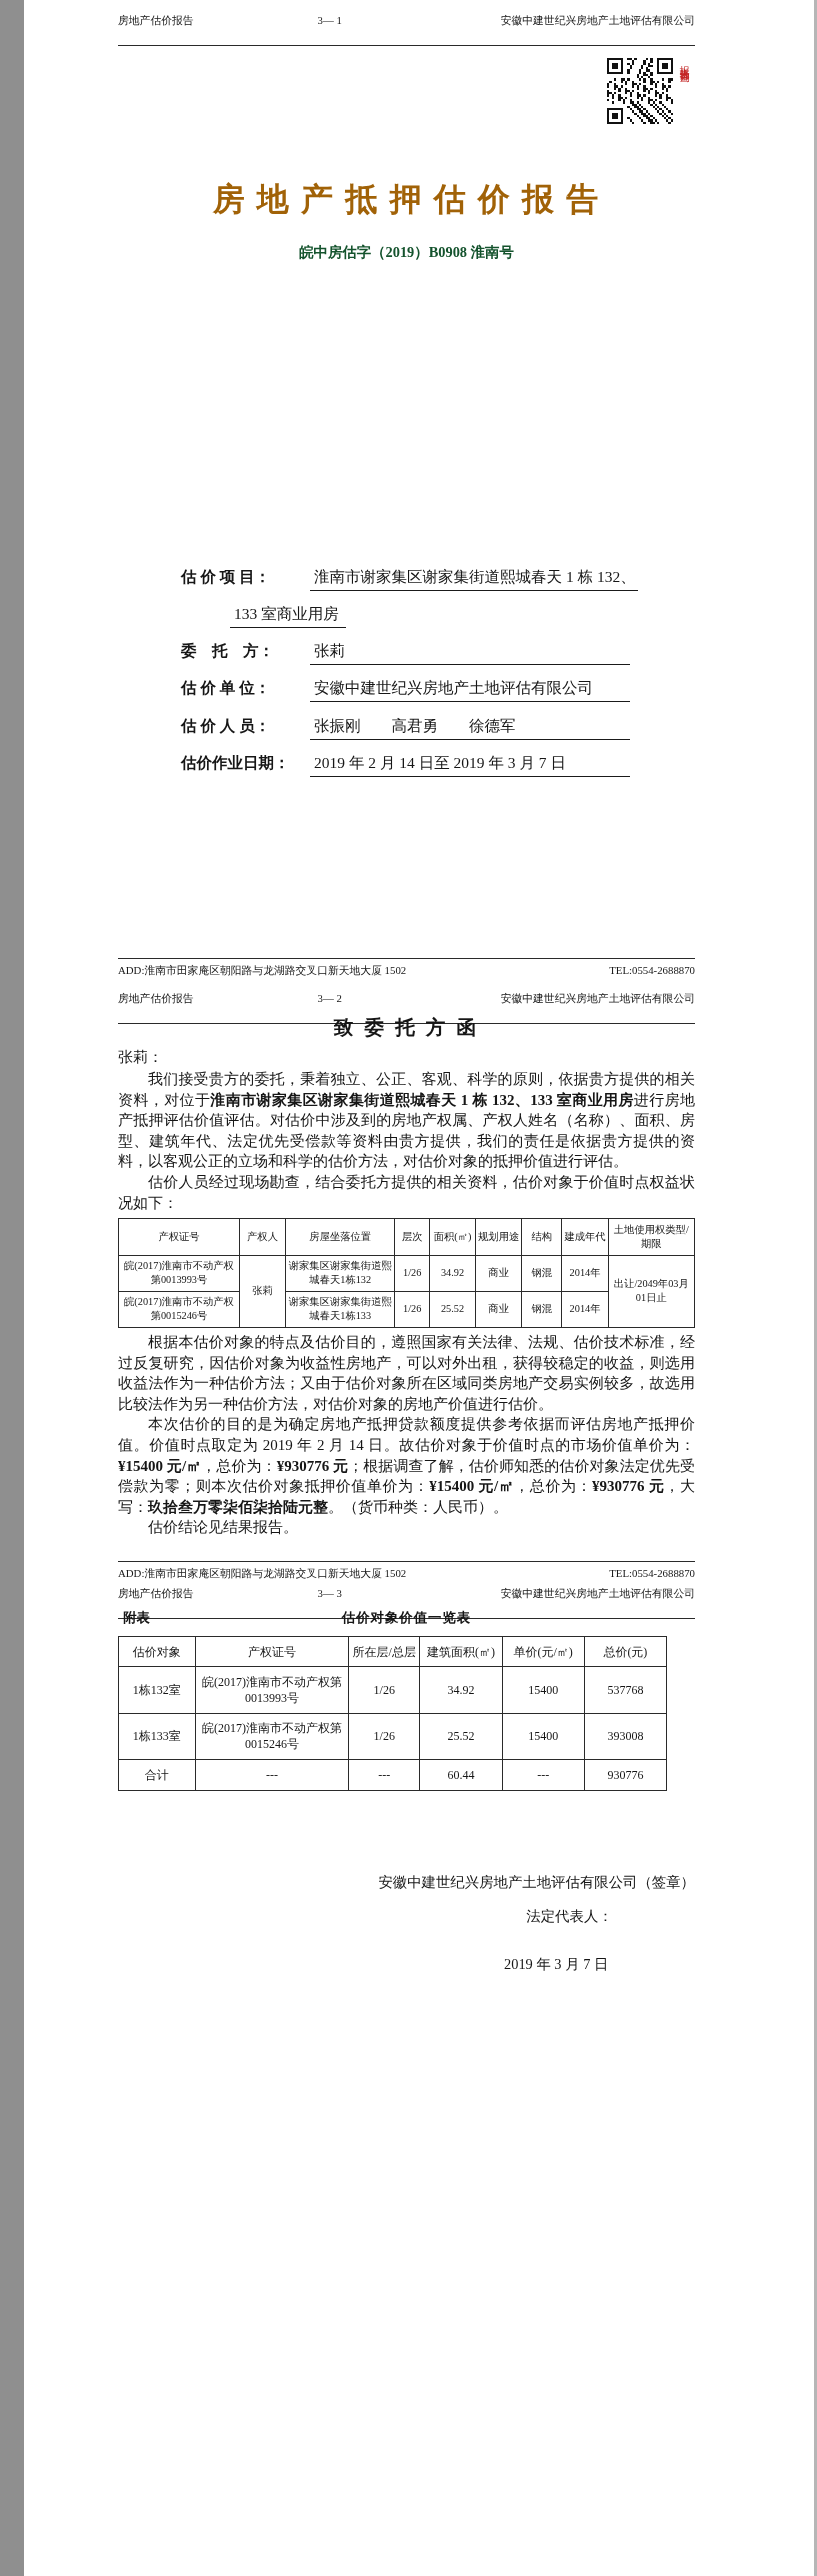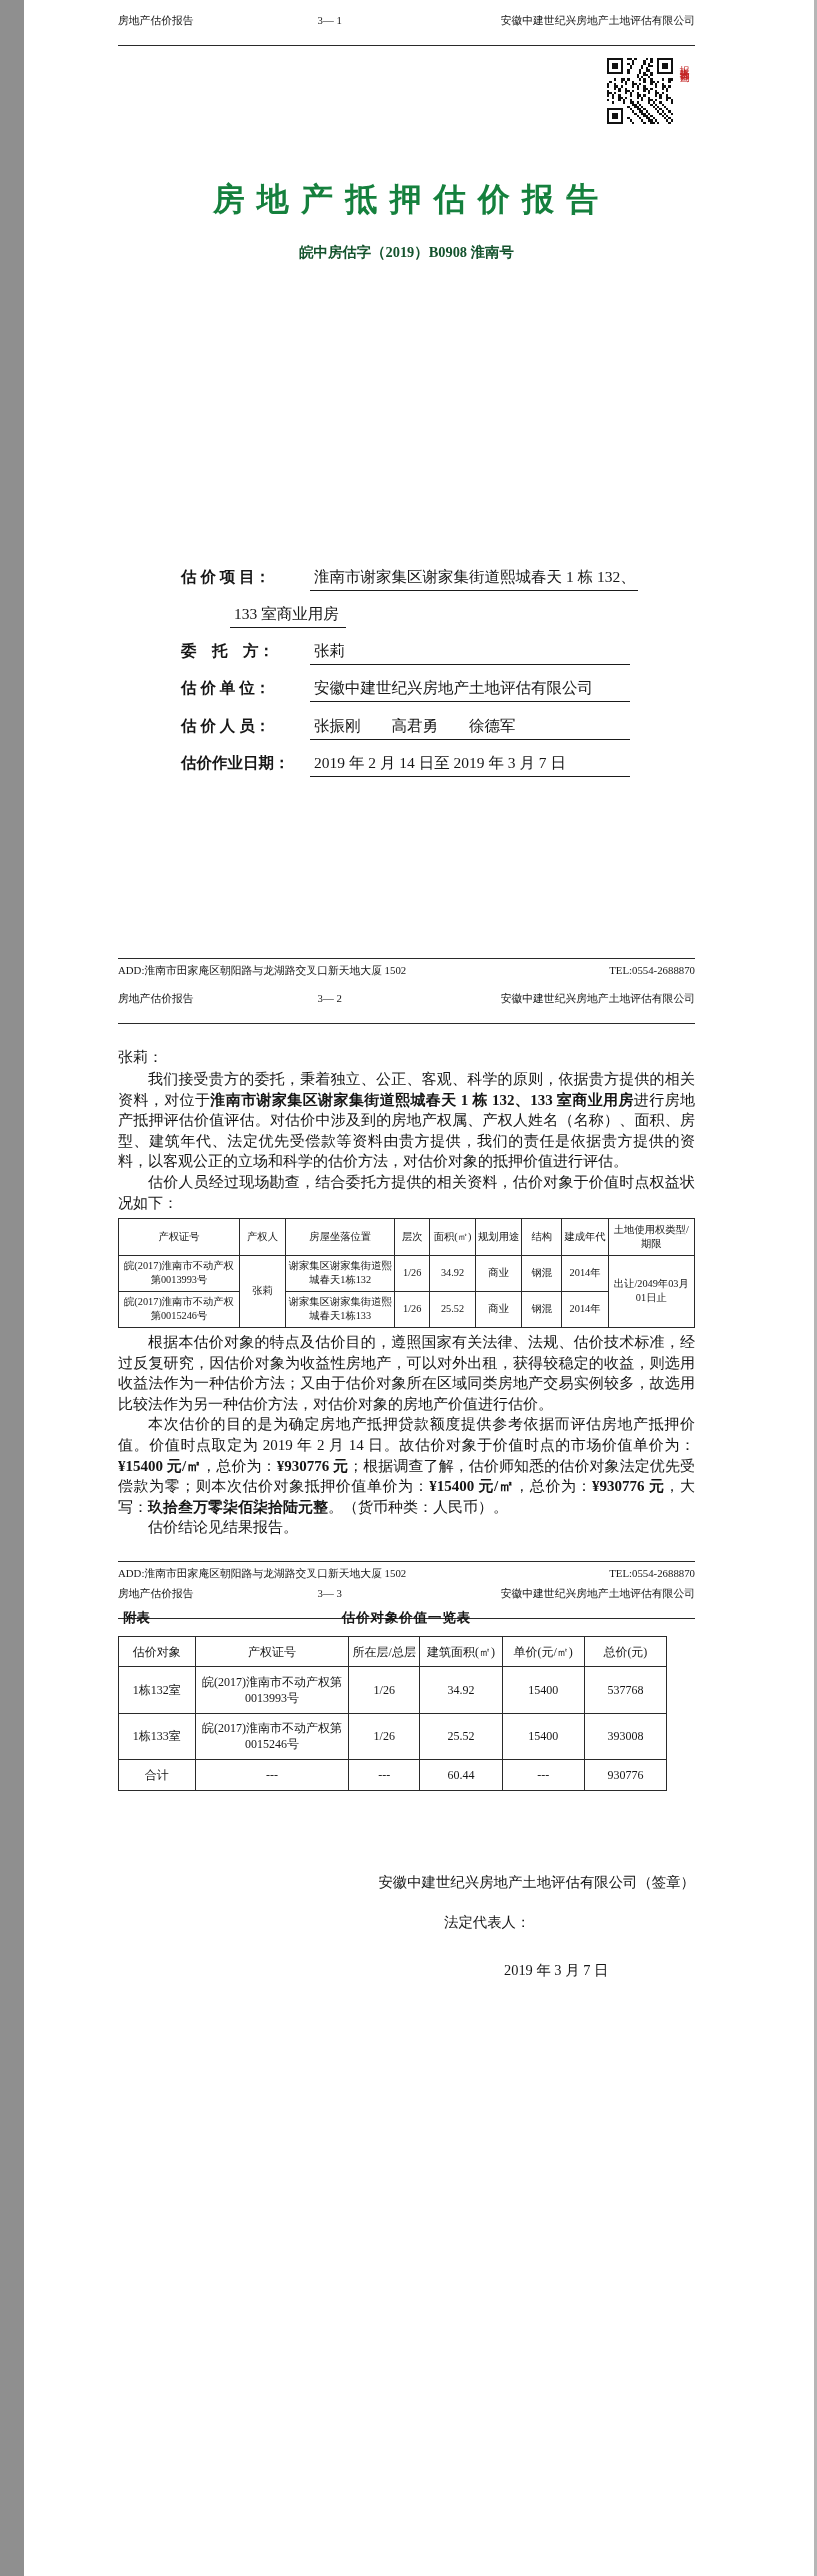--- a/index.html
+++ b/index.html
@@ -34,21 +34,21 @@
   .qr { width:66px; height:66px; shape-rendering:crispEdges; }
   .qr-label {
     writing-mode:vertical-rl; height:67px; margin-left:4.6px;
     font-size:9.8px; letter-spacing:1.5px; color:#c32222;
   }
 
   
   .title {
     position:absolute; left:118px; top:178px; width:577px;
     text-align:center; font-size:32px; font-weight:bold;
-    color:#15803d; letter-spacing:2.1px;
+    color:#a16207; letter-spacing:2.1px;
   }
   .doc-no {
     position:absolute; left:118px; top:243px; width:577px;
     text-align:center; font-size:14.4px; font-weight:bold; color:#14532d;
   }
   .field-row { position:absolute; left:181px; width:556px; font-size:15.5px; white-space:nowrap; }
   .flabel { display:inline-block; width:129px; font-weight:bold; }
   .fvalue { display:inline-block; min-width:320px; border-bottom:1px solid #1a1a1a; padding:0 2.1px 2.1px 4.1px; }
   .fvalue2 { display:inline-block; border-bottom:1px solid #1a1a1a; padding:0 7.2px 2.1px 4.1px; }
 
@@ -73,21 +73,21 @@
   }
 
   
   .appendix-bar { position:relative; position:absolute; left:118px; top:1609px; width:577px; font-size:13.4px; font-weight:bold; height:20.6px; }
   .appendix-label { position:absolute; left:5.2px; top:0; }
   .sheet-title { position:absolute; left:0; right:0; top:0; text-align:center; letter-spacing:1px; }
   .t2-wrap { position:absolute; left:118px; top:1636px; width:549px; }
 
   .sign-block { position:absolute; left:118px; top:1873px; width:577px; font-size:14.4px; }
   .sign-co { text-align:right; }
-  .sign-rep { margin-top:21px; padding-left:326px; }
+  .sign-rep { margin-top:15px; padding-left:326px;text-align:center; }
   .sign-date { margin-top:29px; padding-left:386px; }
 </style>
 </head>
 <body>
 
 <div class="canvas">
   <div class="edge-left"></div>
   <div class="edge-right"></div>
 
   <div class="pg-header" style="top:14px">
@@ -346,20 +346,21 @@
     <span>ADD:淮南市田家庵区朝阳路与龙湖路交叉口新天地大厦 1502</span>
     <span>TEL:0554-2688870</span>
   </div>
 
   <div class="pg-header" style="top:992px">
     <span>房地产估价报告</span>
     <span class="pgno">3— 2</span>
     <span class="co">安徽中建世纪兴房地产土地评估有限公司</span>
   </div>
 
+  <div class="letter-title">致 委 托 方 函</div>
 
   <div class="letter">
     <div class="salutation">张莉：</div>
     <p><span>我们接受贵方的委托，秉着独立、公正、客观、科学的原则，依据贵方提供的相关资料，对位于</span><span style="font-weight: bold; ">淮南市谢家集区谢家集街道熙城春天 1 栋 132、133 室商业用房</span><span>进行房地产抵押评估价值评估。对估价中涉及到的房地产权属、产权人姓名（名称）、面积、房型、建筑年代、法定优先受偿款等资料由贵方提供，我们的责任是依据贵方提供的资料，以客观公正的立场和科学的估价方法，对估价对象的抵押价值进行评估。</span></p>
     <p>估价人员经过现场勘查，结合委托方提供的相关资料，估价对象于价值时点权益状况如下：</p>
 
     <table class="t1">
       <colgroup>
         <col style="width:21%">
           <col style="width:8%">

